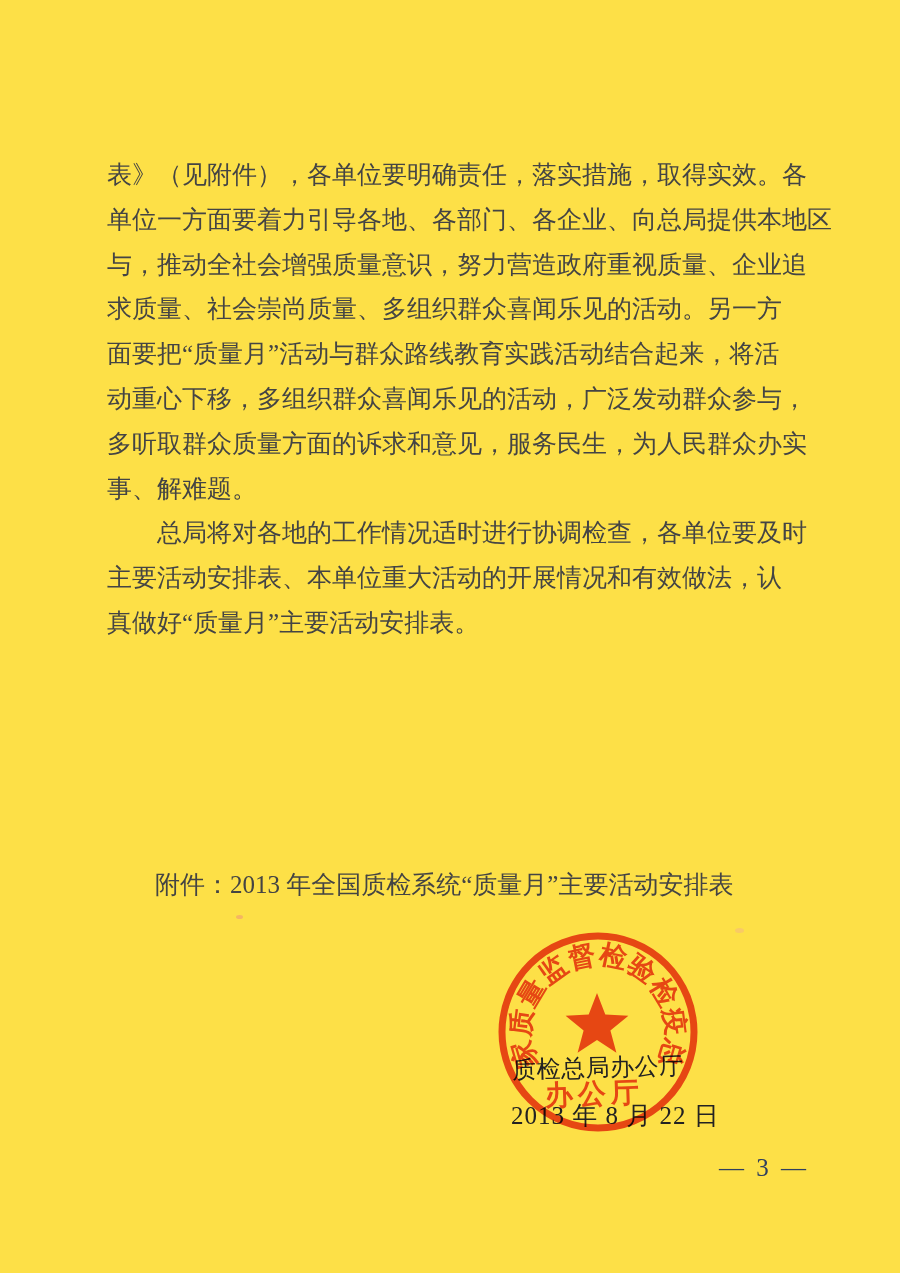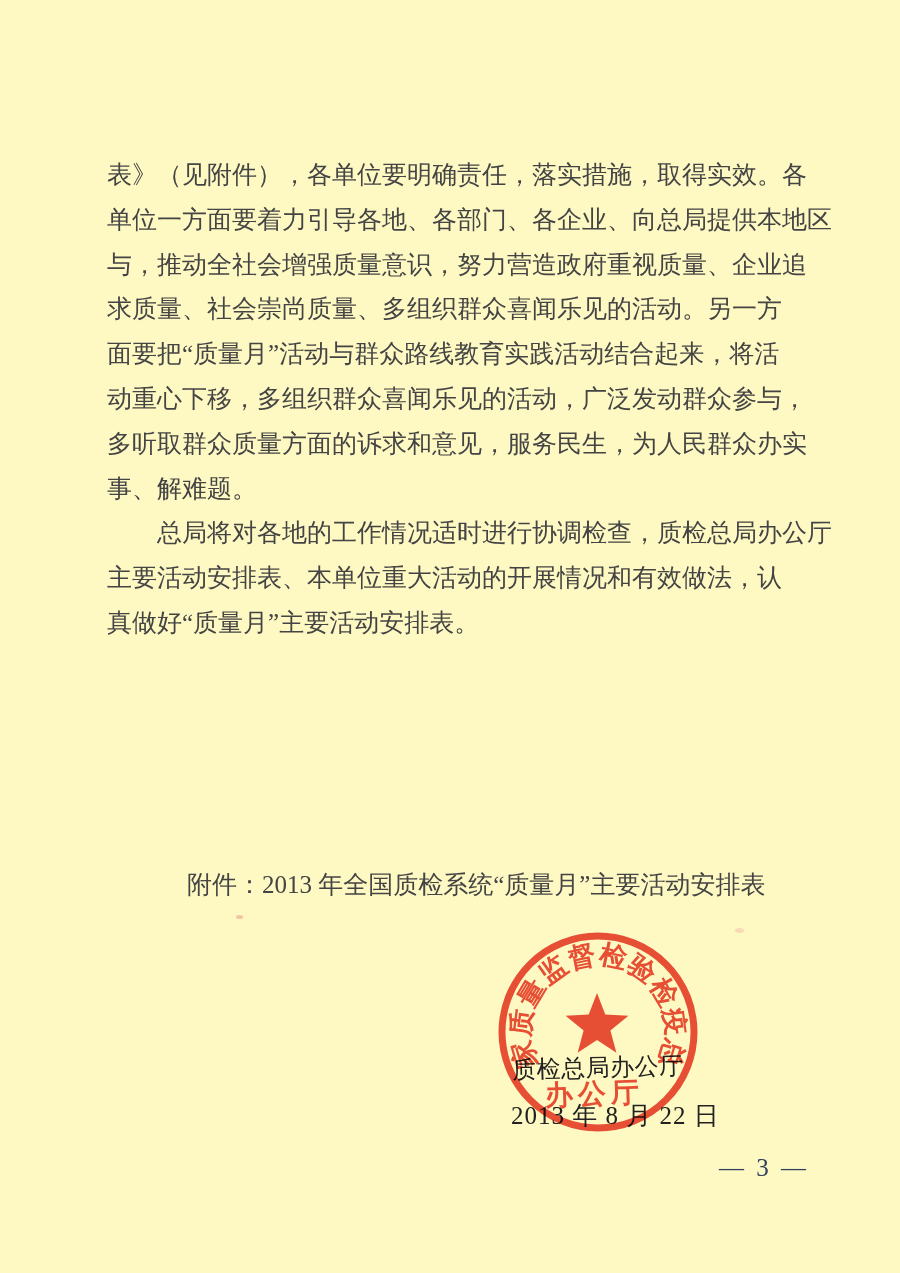--- a/index.html
+++ b/index.html
@@ -1,36 +1,36 @@
 <!DOCTYPE html>
 <html><head>
 <meta charset="utf-8">
 <style>
   html,body{margin:0;padding:0;background:#e8e8e8;}
   .page{
     position:relative;
     width:900px;height:1273px;
-    background:#fef9c3;
+    background:#fde047;
     overflow:hidden;
     font-family:"Liberation Serif","DejaVu Serif",serif;
   }
   
   .body-text{
     position:absolute;left:107px;top:153px;width:700px;
     color:#444;
   }
   .doc-line{
     height:44.8px;line-height:44.8px;
     font-size:25px;letter-spacing:0px;
     white-space:nowrap;
   }
   .doc-line.indent{padding-left:50px;}
   .attachment-line{
     position:absolute;left:155px;top:869px;
-    font-size:25px;line-height:32px;color:#444;white-space:nowrap;margin-left:32px;
+    font-size:25px;line-height:32px;color:#444;white-space:nowrap;
   }
   
   .signer-line{
     position:absolute;left:512px;top:1054px;
     font-size:24px;letter-spacing:0.5px;color:#222;white-space:nowrap;
     transform:rotate(-1.5deg);transform-origin:left center;
   }
   .date-line{
     position:absolute;left:511px;top:1099px;
     font-size:25px;letter-spacing:1px;color:#222;white-space:nowrap;
@@ -64,21 +64,21 @@
 
   <div class="body-text">
       <div class="doc-line">表》（见附件），各单位要明确责任，落实措施，取得实效。各</div>
       <div class="doc-line">单位一方面要着力引导各地、各部门、各企业、向总局提供本地区</div>
       <div class="doc-line">与，推动全社会增强质量意识，努力营造政府重视质量、企业追</div>
       <div class="doc-line">求质量、社会崇尚质量、多组织群众喜闻乐见的活动。另一方</div>
       <div class="doc-line">面要把“质量月”活动与群众路线教育实践活动结合起来，将活</div>
       <div class="doc-line">动重心下移，多组织群众喜闻乐见的活动，广泛发动群众参与，</div>
       <div class="doc-line">多听取群众质量方面的诉求和意见，服务民生，为人民群众办实</div>
       <div class="doc-line">事、解难题。</div>
-      <div class="doc-line indent">总局将对各地的工作情况适时进行协调检查，质检总局办公厅</div>
+      <div class="doc-line indent">总局将对各地的工作情况适时进行协调检查，各单位要及时</div>
       <div class="doc-line">主要活动安排表、本单位重大活动的开展情况和有效做法，认</div>
       <div class="doc-line">真做好“质量月”主要活动安排表。</div>
     </div>
 
   <div class="attachment-line">附件：2013 年全国质检系统“质量月”主要活动安排表</div>
 
   <div class="signer-line">质检总局办公厅</div>
 
   <div class="date-line">2013 年 8 月 22 日</div>
 

